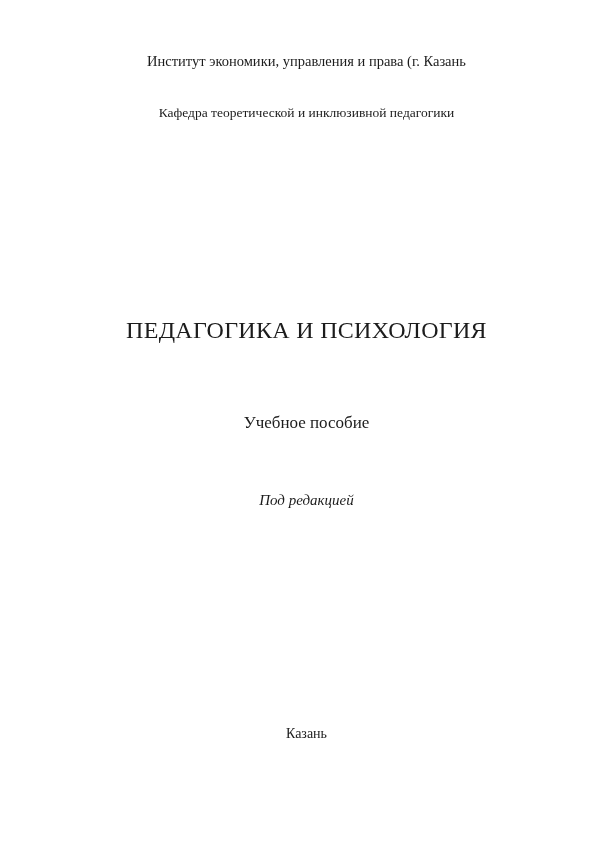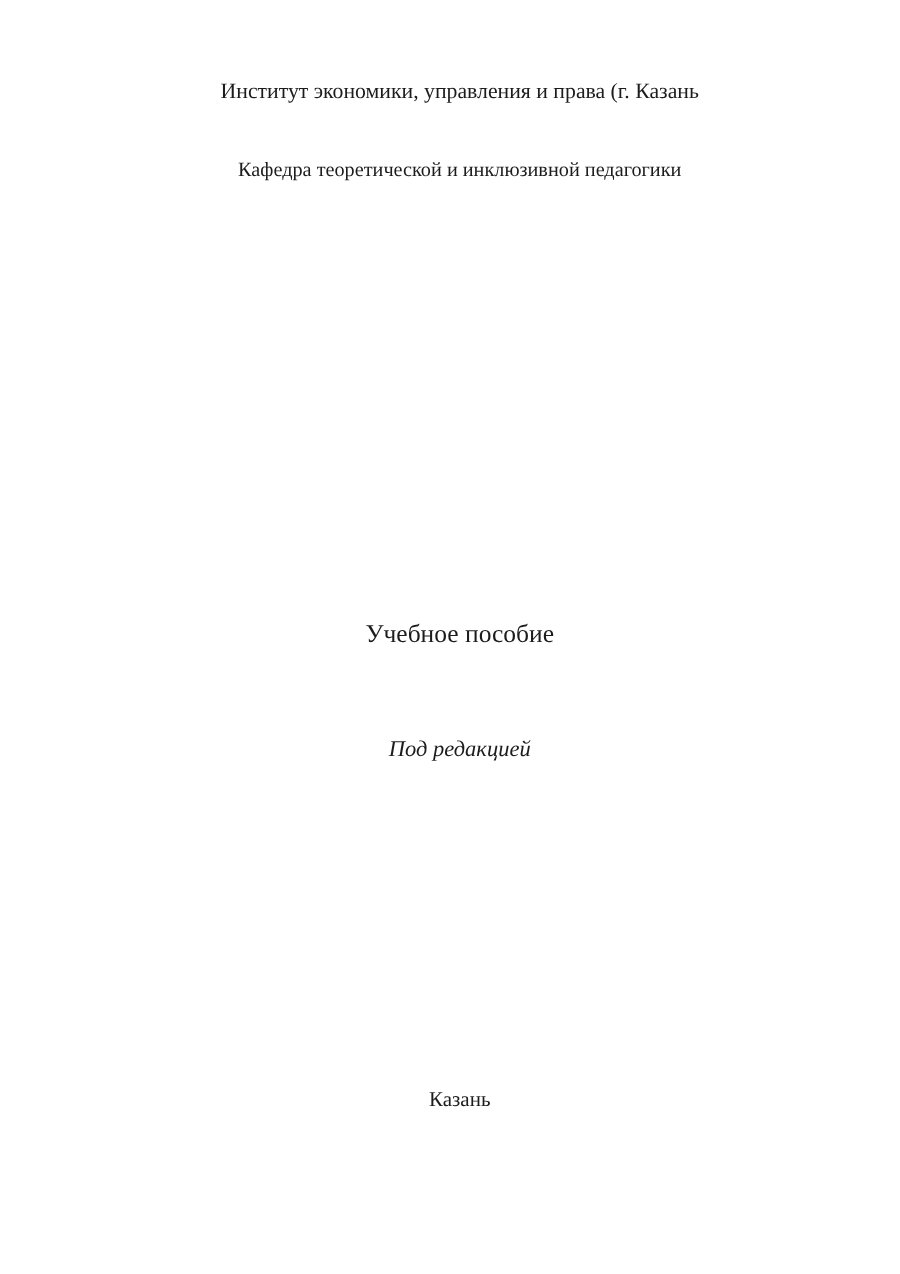--- a/index.html
+++ b/index.html
@@ -73,21 +73,21 @@
 </head>
 <body>
 
 <div class="page">
 
   <div class="line institute">Институт экономики, управления и права (г. Казань</div>
 
   <div class="line department">Кафедра теоретической и инклюзивной педагогики</div>
 
   <h1 class="book-title">
-    <br>
+    <span>ПЕДАГОГИКА И ПСИХОЛОГИЯ</span><br>
   </h1>
 
   <div class="line subtitle">Учебное пособие</div>
 
   <div class="editor-block">
     <div>Под редакцией</div>
   </div>
 
   <div class="imprint">
     <div>Казань</div>

